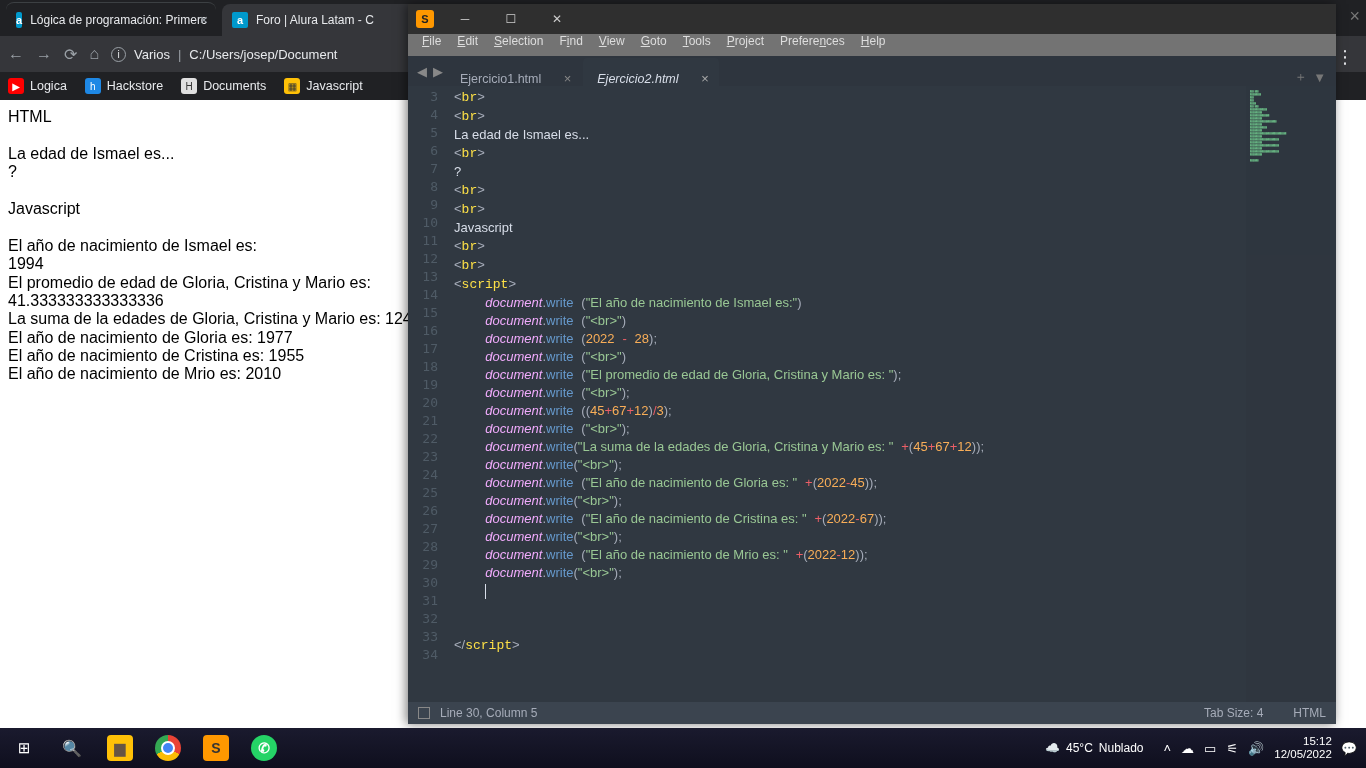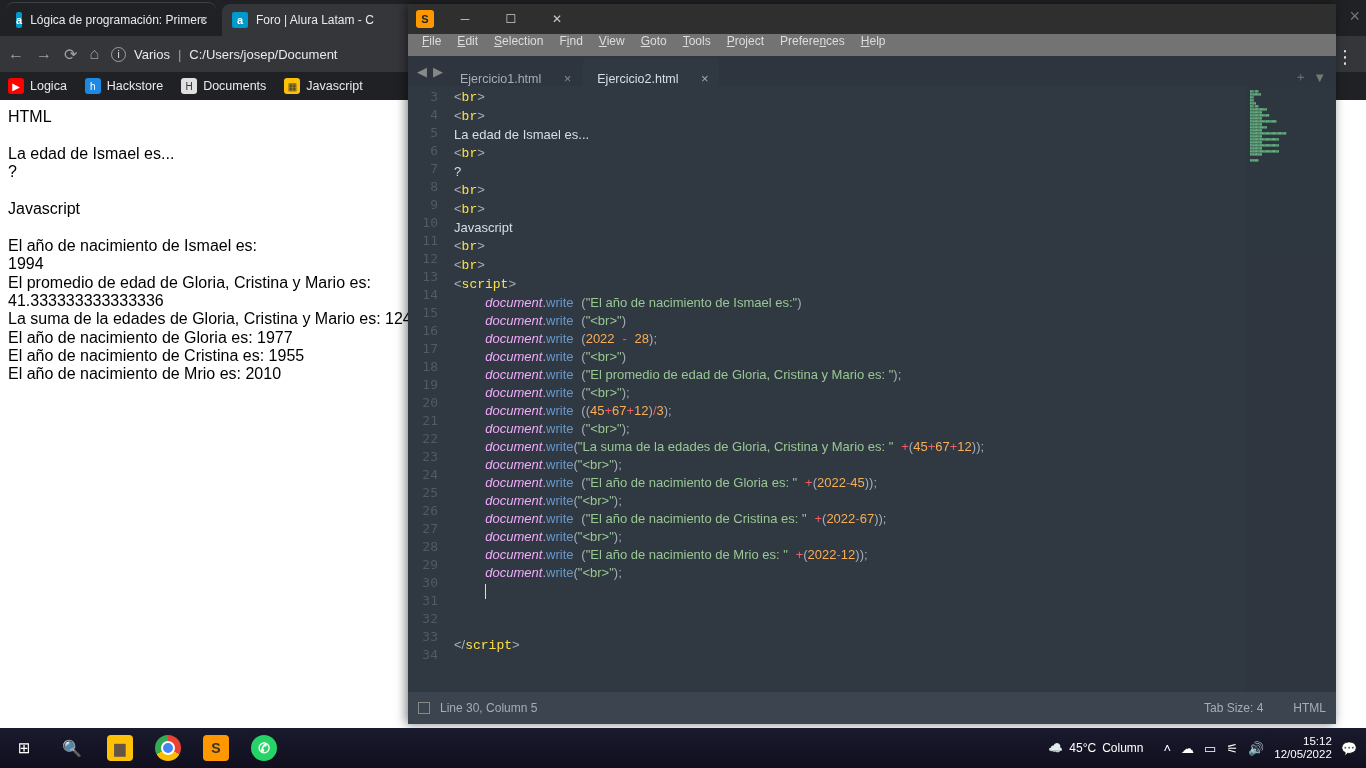--- a/index.html
+++ b/index.html
@@ -28,21 +28,21 @@
 .st-titlebar .title { flex:1; }
 .st-winbtns { display:flex; }
 .st-winbtn { width:46px; height:30px; display:flex; align-items:center; justify-content:center; color:#ccc; font-size:12px; }
 .st-winbtn.close { width:46px; }
 .st-menubar { height:22px; background:#737373; display:flex; padding:0 6px; }
 .st-menu { color:#ddd; font-size:12px; padding:0 8px; }
 .st-menu u { text-decoration:underline; }
 .st-tabbar { height:30px; background:#2e353e; display:flex; align-items:flex-end; padding-left:6px; }
 .st-navarrow { color:#888; font-size:13px; padding:0 3px; align-self:center; }
 .st-tab { height:28px; padding:0 40px 0 14px; display:flex; align-items:flex-end; color:#a6acb9; font-size:12.5px; position:relative; border-radius:4px 4px 0 0; margin-right:2px; }
-.st-tab.active { background:#303841; color:#d8dee9; }
+.st-tab.active { background:#303841; color:#d8dee9;font-style:italic; }
 .st-tab .tab-x { position:absolute; right:10px; color:#888; font-size:13px; }
 .st-tab.active .tab-x { color:#aaa; }
 .st-tabright { margin-left:auto; display:flex; align-items:center; gap:6px; padding-right:10px; color:#777; font-size:13px; }
 
 .st-body { flex:1; display:flex; position:relative; overflow:hidden; }
 .gutter { width:40px; background:#303841; text-align:right; padding:2px 10px 0 0; color:#4f5b66; font-family:Consolas,monospace; font-size:13px; line-height:18px; }
 .code { flex:1; padding:2px 0 0 6px; font-family:Consolas,monospace; font-size:13px; line-height:18px; color:#d8dee9; white-space:pre; overflow:hidden; }
 .minimap { position:absolute; right:0; top:0; width:90px; height:100%; background:#2e353e; opacity:.6; }
 .minimap-content { padding:4px; font-size:2px; line-height:3px; color:#8fa; white-space:pre; font-family:monospace; }
 
@@ -50,21 +50,21 @@
 .c-tag { color:#fde047;font-family:Liberation Mono, monospace; }
 .c-str { color:#99c794; }
 .c-doc { color:#f0abfc; font-style:italic; }
 .c-fn  { color:#6699cc;margin-top:45px; }
 .c-num { color:#f9ae58; }
 .c-op  { color:#ec5f67; }
 .c-punc{ color:#a6acb9; }
 
 .cursor { display:inline-block; width:1px; height:15px; background:#d8dee9; vertical-align:middle; }
 
-.st-status { height:32px; background:#3b444f; display:flex; align-items:center; color:#a6acb9; font-size:12px; padding:0 10px; }
+.st-status { height:22px; background:#3b444f; display:flex; align-items:center; color:#a6acb9; font-size:12px; padding:0 10px; }
 .st-status .spacer { flex:1; }
 .st-status .box { width:12px; height:12px; border:1px solid #888; margin-right:10px; }
 
 
 .taskbar { position:absolute; left:0; bottom:0; width:1366px; height:40px; background:linear-gradient(180deg,#1a1a2e 0%,#0f0f1e 100%); display:flex; align-items:center; }
 .taskbar .tbtn { width:48px; height:40px; display:flex; align-items:center; justify-content:center; color:#fff; font-size:16px; }
 .taskbar .app-icon { width:26px; height:26px; border-radius:4px; display:flex; align-items:center; justify-content:center; font-size:14px; font-weight:bold; }
 .tray { margin-left:auto; display:flex; align-items:center; gap:10px; padding-right:8px; color:#fff; font-size:12px; }
 .tray .weather { display:flex; align-items:center; gap:6px; margin-right:10px; }
 .tray .clock { text-align:right; line-height:13px; font-size:11.5px; }
@@ -297,21 +297,21 @@
   <div class="tbtn">
       <span class="app-icon" style="background:#ff9800;color:#333">S</span>
     </div>
   <div class="tbtn">
       <span class="app-icon" style="background:#25d366;color:#fff;border-radius:50%">✆</span>
     </div>
   <div class="tray">
     <div class="weather">
       <span>☁️</span>
       <span>45°C</span>
-      <span>Column</span>
+      <span>Nublado</span>
     </div>
     <span class="tray-icon">˄</span>
     <span class="tray-icon">☁</span>
     <span class="tray-icon">▭</span>
     <span class="tray-icon">⚟</span>
     <span class="tray-icon">🔊</span>
     <div class="clock">
       <div>15:12</div>
       <div>12/05/2022</div>
     </div>

